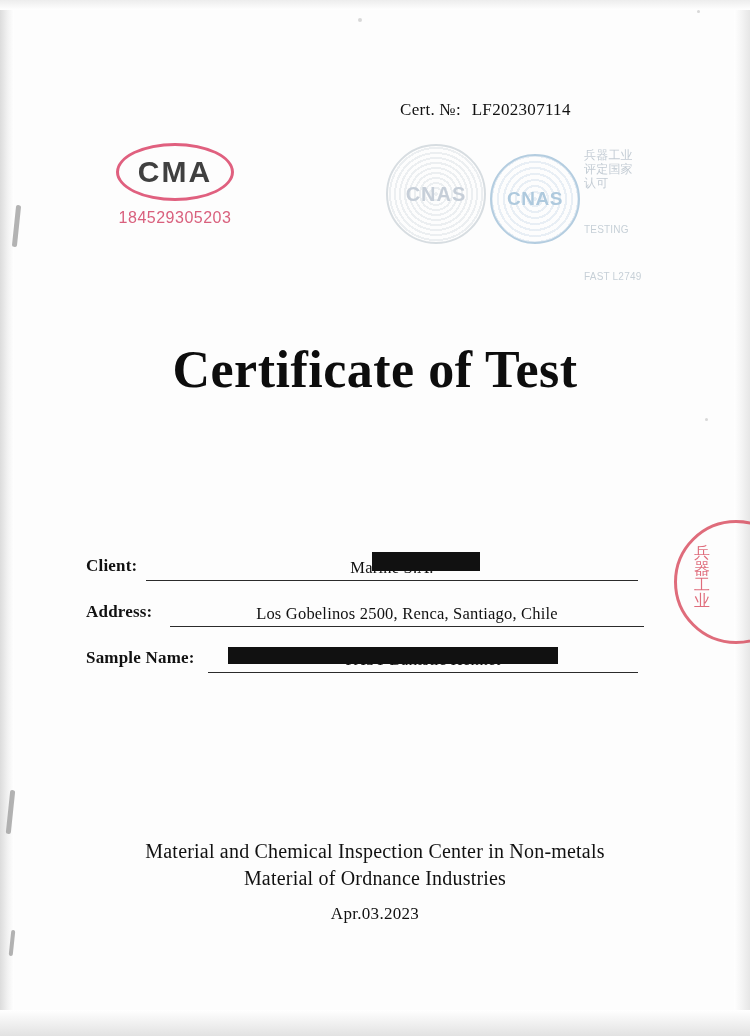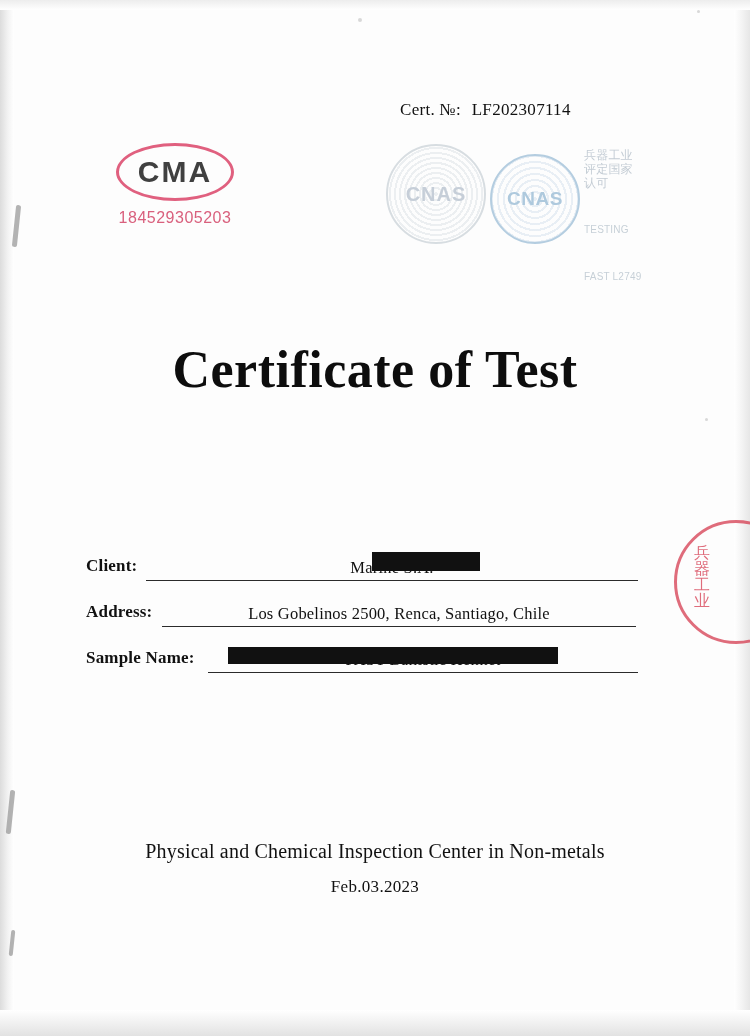--- a/index.html
+++ b/index.html
@@ -318,37 +318,38 @@
     <div class="field-row">
       <span class="field-label">Client:</span>
       <div class="field-value-wrap" style="left:60px; width:492px;">
         <span class="field-value">Marine S.A.</span>
       </div>
       <div class="redacted" style="left:286px; top:0px; width:108px; height:19px;"></div>
     </div>
 
     <div class="field-row">
       <span class="field-label">Address:</span>
-      <div class="field-value-wrap" style="left:76px; width:474px;">
+      <div class="field-value-wrap" style="left:84px; width:474px;">
         <span class="field-value">Los Gobelinos 2500, Renca, Santiago, Chile</span>
       </div>
       <div class="redacted" style="left:142px; top:49px; width:330px; height:17px;"></div>
     </div>
 
     <div class="field-row">
       <span class="field-label">Sample Name:</span>
       <div class="field-value-wrap" style="left:122px; width:430px;">
         <span class="field-value">FAST Ballistic Helmet</span>
       </div>
     </div>
 
   </div>
 
   <div class="chop">
     <span class="chop-text">兵器工业</span>
   </div>
 
   <div class="footer">
-    <div class="footer-line">Physical and Chemical Inspection Center in Non-metals</div>
-    <div class="footer-date">Feb.03.2023</div>
+    <div class="footer-line">Material and Chemical Inspection Center in Non-metals</div>
+    <div class="footer-line">Material of Ordnance Industries</div>
+    <div class="footer-date">Apr.03.2023</div>
   </div>
 
 </div>
 
 </body></html>

